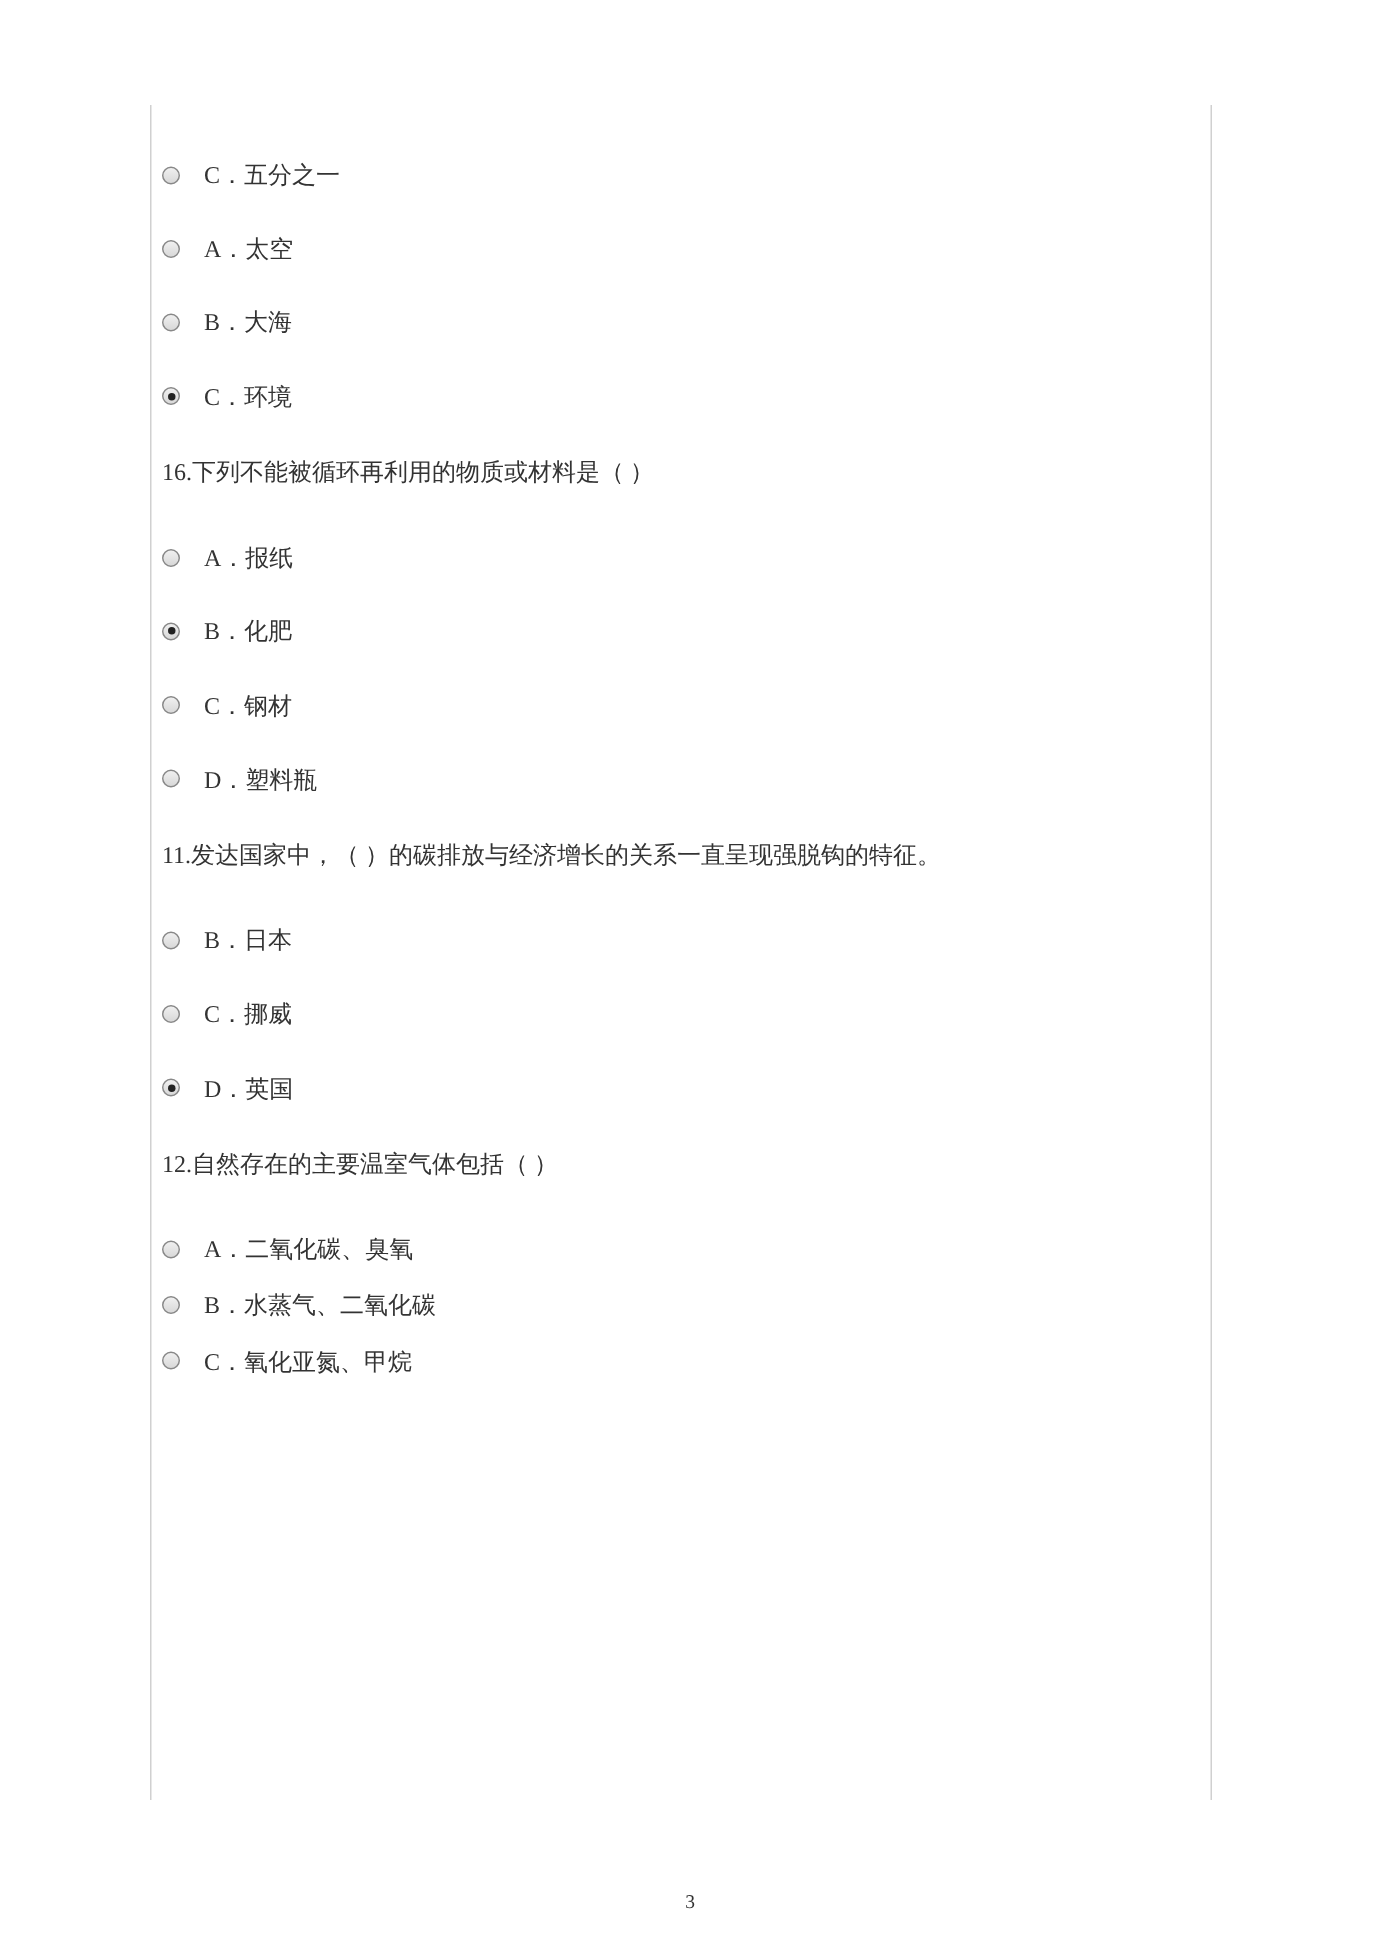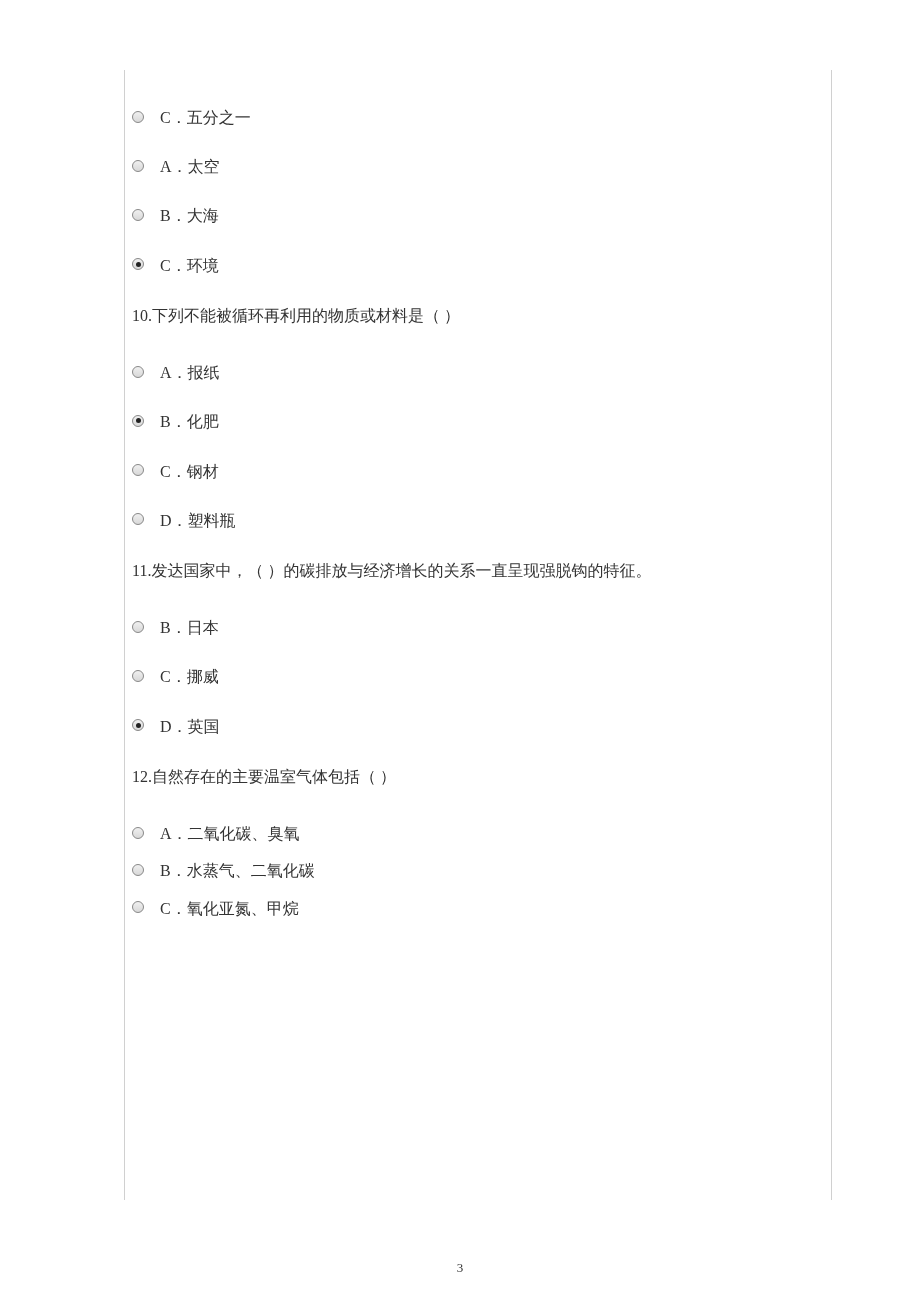--- a/index.html
+++ b/index.html
@@ -9,21 +9,21 @@
     }
     body {
       background: #ffffff;
       font-family: "SimSun", "宋体", serif;
       width: 920px;
       height: 1302px;
       position: relative;
     }
     .page-container {
       position: absolute;
-      left: 124px;
+      left: 100px;
       top: 70px;
       width: 708px;
       height: 1130px;
       border-left: 1px solid #d0d0d0;
       border-right: 1px solid #d0d0d0;
       background: #ffffff;
     }
     .content {
       padding-left: 7px;
       padding-top: 38px;
@@ -113,21 +113,21 @@
     <div class="option-row">
       <div class="radio-btn radio-selected">
           <div class="radio-outer">
             <div class="radio-inner"></div>
           </div>
         </div>
       <span class="option-text">C．环境</span>
     </div>
 
     <div class="question-row">
-      <span class="question-text">10.下列不能被循环再利用的物质或材料是（  ）</span>
+      <span class="question-text">16.下列不能被循环再利用的物质或材料是（  ）</span>
     </div>
     <div class="option-row">
       <div class="radio-btn">
           <div class="radio-outer"></div>
         </div>
       <span class="option-text">A．报纸</span>
     </div>
     <div class="option-row">
       <div class="radio-btn radio-selected">
           <div class="radio-outer">

